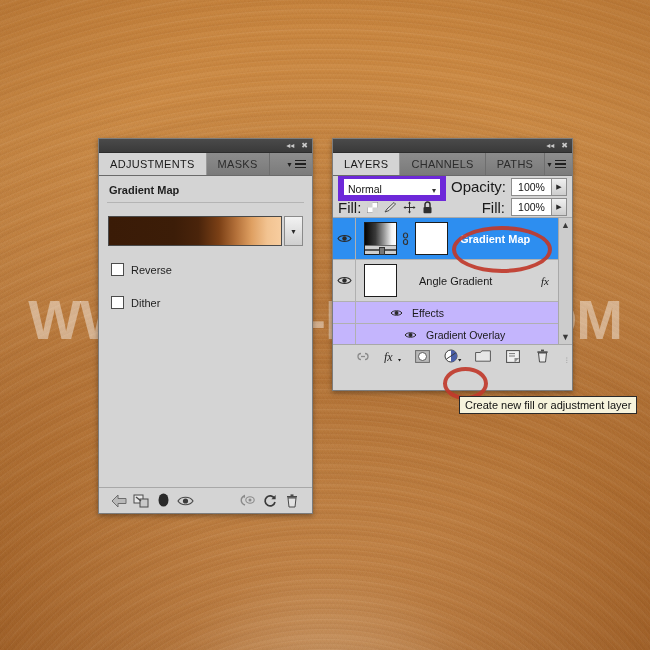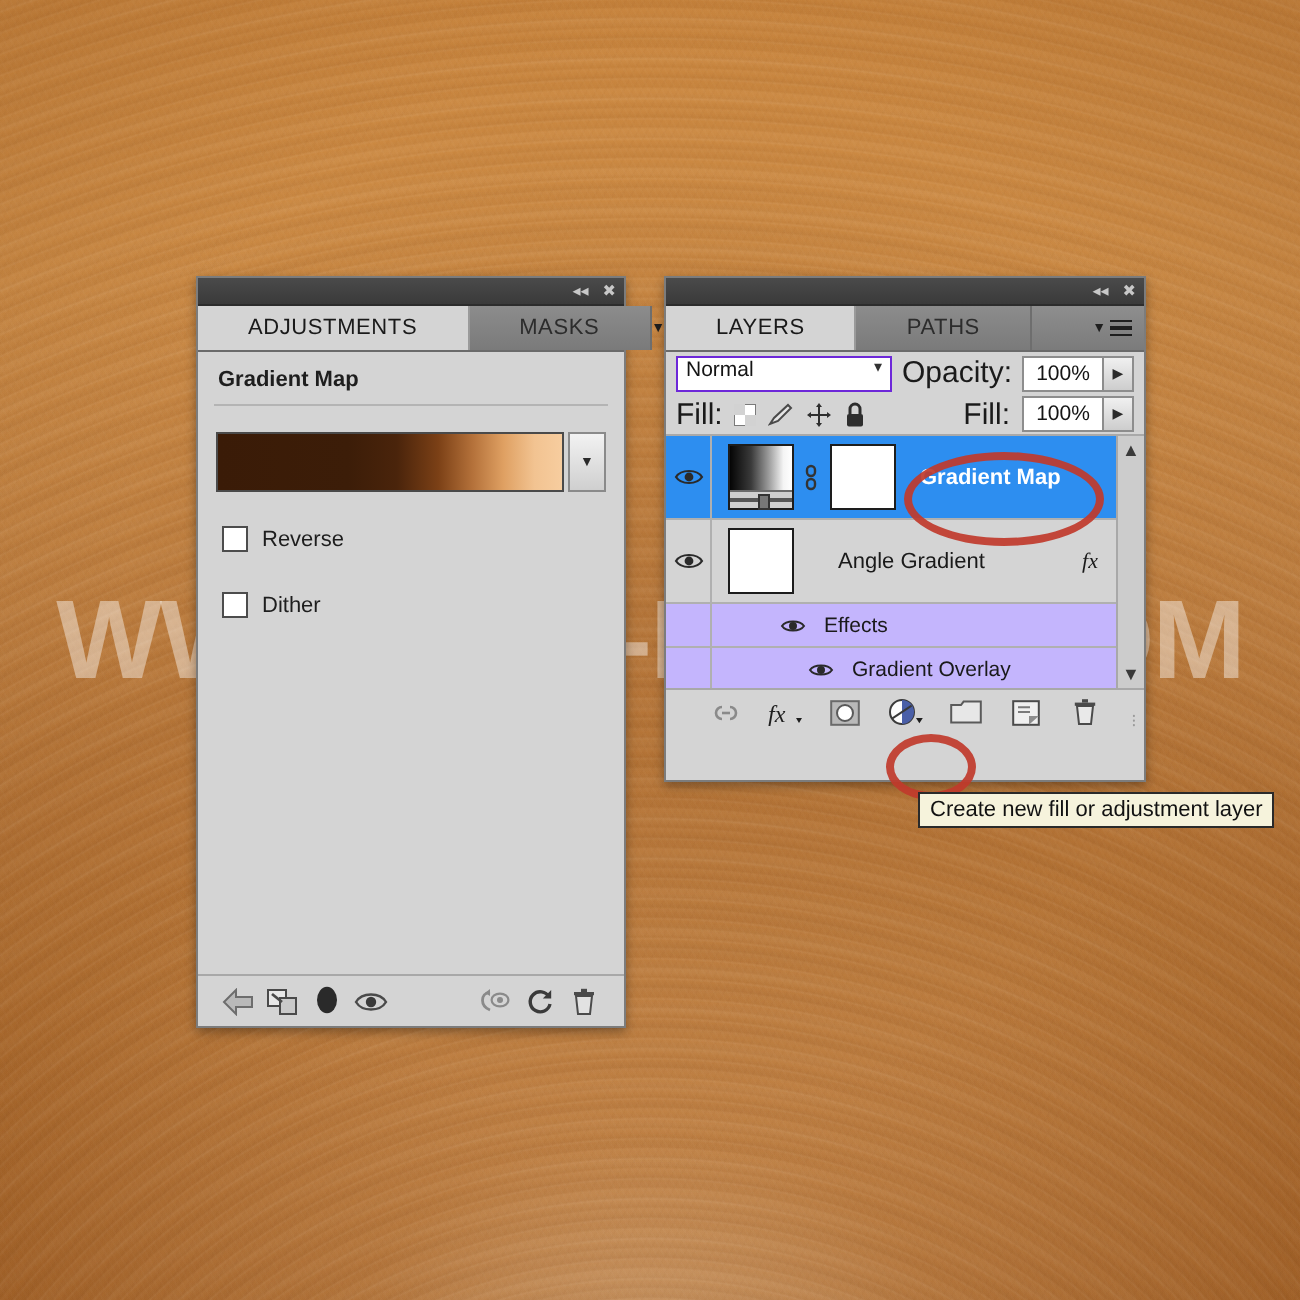--- a/index.html
+++ b/index.html
@@ -51,21 +51,21 @@
 
   
   .panel{position:absolute;background:#d4d4d4;border:1px solid #7c7c7c;
     box-shadow:0 2px 5px rgba(0,0,0,.35);}
   .ptitle{height:13px;background:linear-gradient(180deg,#4a4a4a,#3a3a3a);
     border-bottom:1px solid #2c2c2c;display:flex;align-items:center;justify-content:flex-end;
     padding-right:4px;gap:7px;}
   .ttbtn{color:#c8c8c8;font-size:8px;line-height:8px;font-family:"DejaVu Sans",sans-serif;}
   .tabbar{height:22px;background:linear-gradient(180deg,#8e8e8e,#7b7b7b);
     border-bottom:1px solid #6a6a6a;display:flex;align-items:stretch;position:relative;}
-  .tab{display:flex;align-items:center;padding:0 25px;font-size:11px;color:#2c2c2c;
+  .tab{display:flex;align-items:center;padding:0 11px;font-size:11px;color:#2c2c2c;
     background:linear-gradient(180deg,#8c8c8c,#7a7a7a);border-right:1px solid #6e6e6e;
     letter-spacing:.3px;}
   .tab.active{background:#d4d4d4;color:#1a1a1a;border-right:1px solid #9a9a9a;}
   .pmenu{margin-left:auto;display:flex;align-items:center;padding-right:6px;gap:2px;}
   .pmenu .car{font-size:7px;color:#1f1f1f;}
   .pmenu .lines{display:flex;flex-direction:column;gap:2px;}
   .pmenu .lines i{display:block;width:11px;height:1.5px;background:#1f1f1f;}
 
   
   #adjustments{left:98px;top:138px;width:213px;height:374px;}
@@ -81,22 +81,22 @@
   #grad-drop .car{font-size:7px;color:#2a2a2a;}
   .cbrow{display:flex;align-items:center;gap:7px;margin:0 0 0 12px;font-size:11px;color:#1e1e1e;}
   .cbox{width:11px;height:11px;background:#fff;border:1px solid #4c4c4c;}
   #adj-footer{margin-top:auto;height:25px;border-top:1px solid #a8a8a8;
     background:#d4d4d4;display:flex;align-items:center;padding:0 9px;}
   #adj-footer .ic{width:24px;display:flex;align-items:center;justify-content:center;}
 
   
   #layers{left:332px;top:138px;width:239px;height:251px;}
   .modebar{height:21px;display:flex;align-items:center;padding:0 5px;gap:5px;background:#d4d4d4;}
-  .mselect{width:120px;height:16px;background:#fff;border:1px solid #6d28d9;
-    display:flex;align-items:flex-start;padding:0 4px;font-size:10.5px;color:#141414;}
+  .mselect{width:120px;height:16px;background:#fff;border:6px solid #6d28d9;
+    display:flex;align-items:flex-end;padding:0 4px;font-size:10.5px;color:#141414;}
   .mselect .car{margin-left:auto;font-size:8px;color:#333;}
   .lbl{font-size:15px;color:#1a1a1a;}
   .numfield{width:39px;height:16px;background:#fff;border:1px solid #8d8d8d;
     display:flex;align-items:center;justify-content:center;font-size:10.5px;color:#141414;}
   .stepper{width:14px;height:16px;border:1px solid #8d8d8d;border-left:none;
     background:linear-gradient(180deg,#f0f0f0,#cdcdcd);display:flex;align-items:center;justify-content:center;}
   .stepper .car{font-size:7px;color:#2a2a2a;}
   .lockbar{height:20px;display:flex;align-items:center;padding:0 5px;gap:6px;background:#d4d4d4;
     border-bottom:1px solid #a9a9a9;}
 
@@ -247,20 +247,23 @@
   <div class="ptitle">
     <span class="ttbtn">◂◂</span>
     <span class="ttbtn">✖</span>
   </div>
 
   <div class="tabbar">
     <div class="tab active">
       <span>LAYERS</span>
     </div>
     <div class="tab">
+      <span>CHANNELS</span>
+    </div>
+    <div class="tab">
       <span>PATHS</span>
     </div>
     <div class="pmenu">
       <span class="car">▼</span>
       <span class="lines">
           <i></i>
           <i></i>
           <i></i>
         </span>
     </div>

